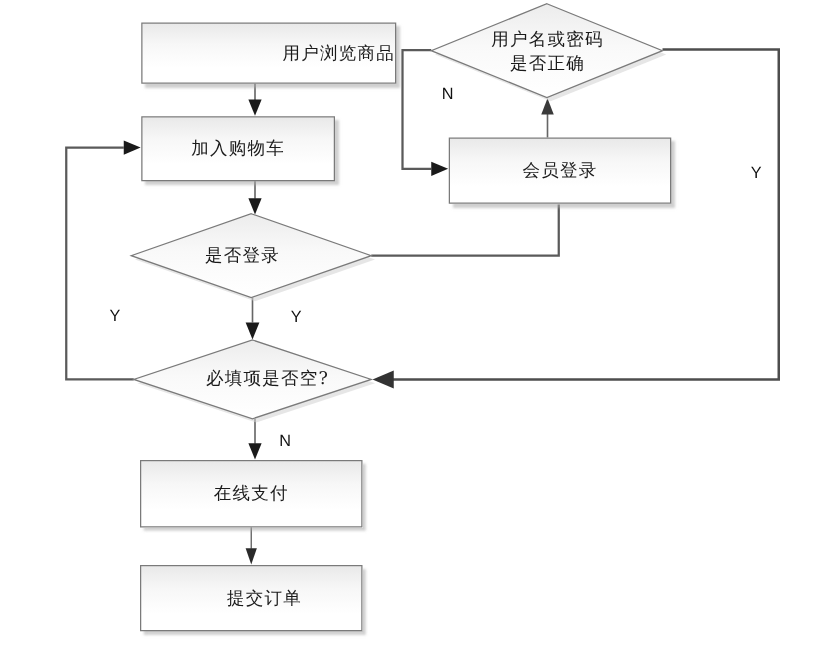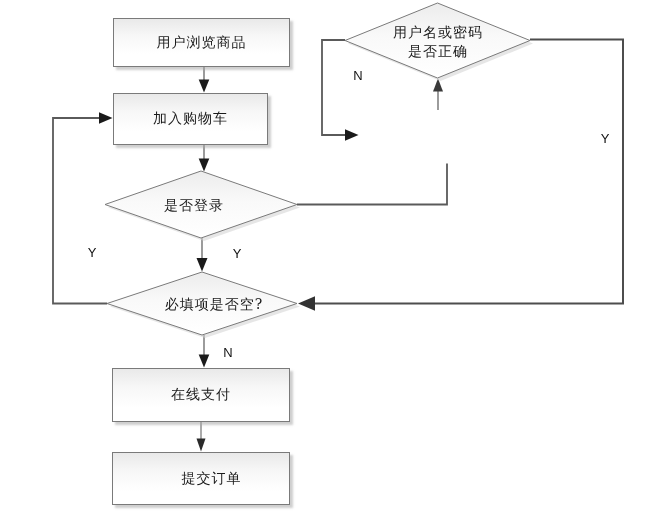--- a/index.html
+++ b/index.html
@@ -124,36 +124,39 @@
       <polygon points="205,275 300,306.5 205,338 110,306.5" fill="#d2d2d2" opacity="0.55"></polygon>
       <polygon points="202,272 297,303.5 202,335 107,303.5" fill="url(#diamondFill)" stroke="#7a7a7a" stroke-width="1"></polygon>
     </g>
 
     <g>
       <polygon points="440.5,6 533,43.5 440.5,81 348,43.5" fill="#d2d2d2" opacity="0.55"></polygon>
       <polygon points="437.5,3 530,40.5 437.5,78 345,40.5" fill="url(#diamondFill)" stroke="#7a7a7a" stroke-width="1"></polygon>
     </g>
   </svg>
 
-  <div class="process" style="left:113px; top:18px; width:177px; height:49px;">
+  <div class="process" style="left:113px; top:18px; width:204px; height:49px;justify-content:flex-end;">
     <span>用户浏览商品</span>
   </div>
 
   <div class="process" style="left:113px; top:93px; width:155px; height:52px;">
     <span>加入购物车</span>
   </div>
 
   <div class="process" style="left:112px; top:368px; width:178px; height:54px;text-align:center;">
     <span>在线支付</span>
   </div>
 
   <div class="process" style="left:112px; top:452px; width:178px; height:53px;padding-left:21px;">
     <span>提交订单</span>
   </div>
 
+  <div class="process" style="left:359px; top:110px; width:178px; height:53px;">
+    <span>会员登录</span>
+  </div>
 
   <div class="dlabel" style="left:194px; top:205px;">是否登录</div>
 
   <div class="dlabel" style="left:202px; top:304px;margin-left:12px;">必填项是否空?</div>
 
   <div class="dlabel" style="left:438px; top:42px;">用户名或密码
 是否正确</div>
 
   <div class="elabel" style="left:92px; top:252px;">Y</div>
 

